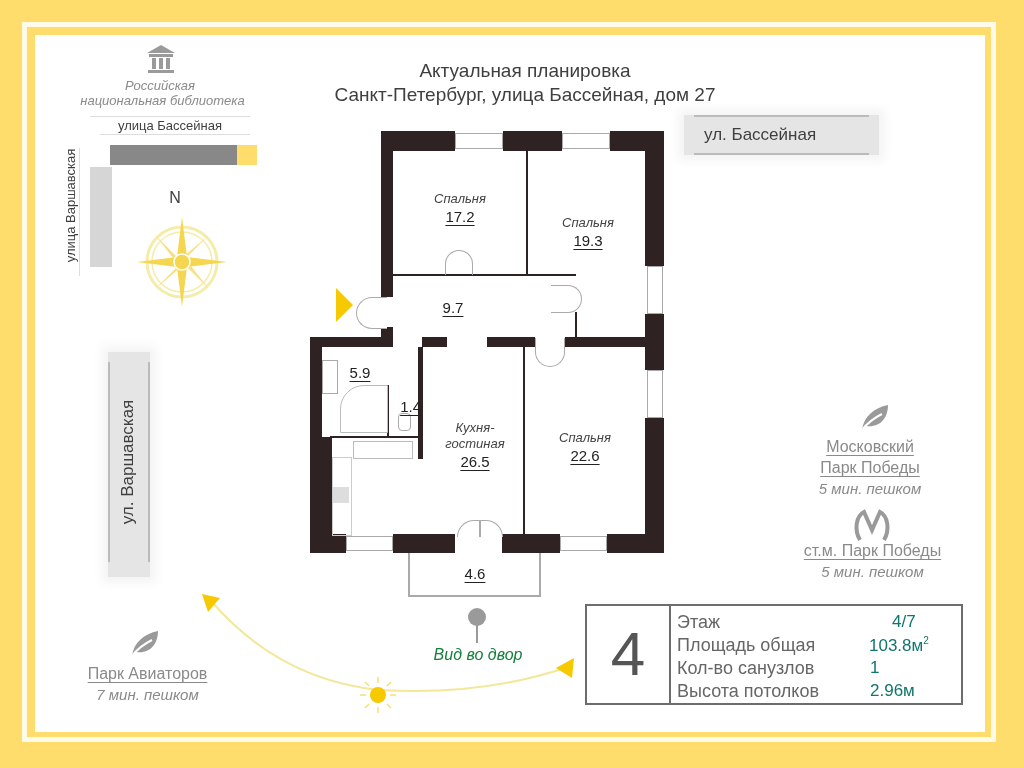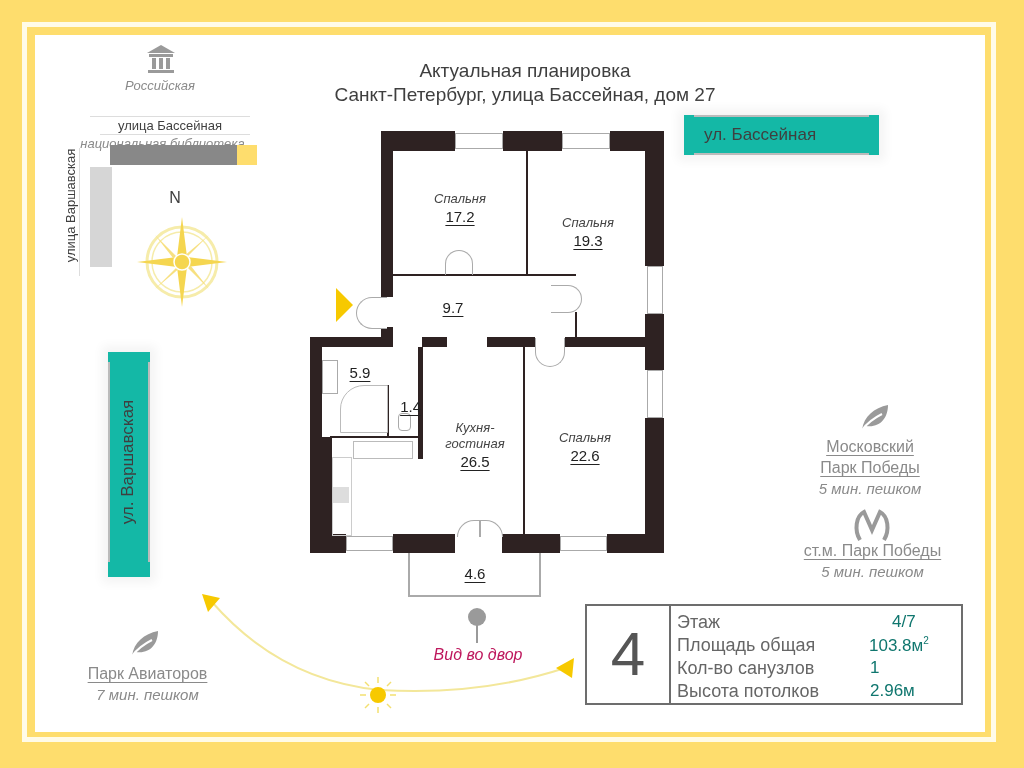--- a/index.html
+++ b/index.html
@@ -12,21 +12,21 @@
   .it{font-style:italic;}
   .u{text-decoration:underline;text-underline-offset:3px;}
   .center{text-align:center;}
   .wall{position:absolute;background:#2e2222;}
   .win{position:absolute;background:#fff;border:1px solid #aaa;box-sizing:border-box;}
   .room-label{position:absolute;text-align:center;color:#444;font-style:italic;font-size:13px;}
   .room-area{position:absolute;text-align:center;color:#222;font-size:15px;text-decoration:underline;text-underline-offset:3px;}
   .info-box{position:absolute;left:585px;top:604px;width:378px;height:101px;border:2px solid #6d6d6d;box-sizing:border-box;}
   .info-row{position:absolute;left:90px;font-size:18px;color:#666;}
   .info-val{position:absolute;left:275px;font-size:17px;color:#0f766e;}
-  .street-plate{position:absolute;background:#14b8a6;box-shadow:0 0 10px 6px #f4f4f4;}
+  .street-plate{position:absolute;background:#e5e5e5;box-shadow:0 0 10px 6px #f4f4f4;}
 </style>
 </head>
 <body>
 
 <div class="frame-line"></div>
 <div class="canvas"></div>
 
 <div class="abs t center" style="left:300px;top:60px;width:450px;font-size:19px;">Актуальная планировка</div>
 <div class="abs t center" style="left:280px;top:84px;width:490px;font-size:19px;">Санкт-Петербург, улица Бассейная, дом 27</div>
 
@@ -34,21 +34,21 @@
   <svg width="36" height="32" viewBox="0 0 36 32">
       <polygon points="18,2 4,10 32,10" fill="#9a9a9a"></polygon>
       <rect x="6" y="11" width="24" height="3" fill="#9a9a9a"></rect>
       <rect x="9" y="15" width="4" height="11" fill="#9a9a9a"></rect>
       <rect x="16" y="15" width="4" height="11" fill="#9a9a9a"></rect>
       <rect x="23" y="15" width="4" height="11" fill="#9a9a9a"></rect>
       <rect x="5" y="27" width="26" height="3" fill="#9a9a9a"></rect>
     </svg>
 </div>
 <div class="abs grey it center" style="left:70px;top:78px;width:180px;font-size:13px;">Российская</div>
-<div class="abs grey it center" style="left:60px;top:93px;width:205px;font-size:13px;margin-top:43px;">национальная библиотека</div>
+<div class="abs grey it center" style="left:60px;top:93px;width:205px;font-size:13px;">национальная библиотека</div>
 <div class="abs" style="left:90px;top:116px;width:160px;height:1px;background:#ddd;"></div>
 <div class="abs t center" style="left:95px;top:118px;width:150px;font-size:13px;">улица Бассейная</div>
 <div class="abs" style="left:100px;top:134px;width:150px;height:1px;background:#ddd;"></div>
 <div class="abs" style="left:110px;top:145px;width:127px;height:20px;background:#888;"></div>
 <div class="abs" style="left:237px;top:145px;width:20px;height:20px;background:#fedd6d;"></div>
 <div class="abs" style="left:90px;top:167px;width:22px;height:100px;background:#d6d6d6;"></div>
 <div class="abs" style="left:79px;top:148px;width:1px;height:128px;background:#ddd;"></div>
 <div class="abs t" style="left:-5px;top:198px;width:150px;font-size:13px;transform:rotate(-90deg);text-align:center;">улица Варшавская</div>
 <div class="abs t center" style="left:160px;top:189px;width:30px;font-size:16px;">N</div>
 <div class="abs" style="left:135px;top:215px;">
@@ -153,21 +153,21 @@
 <div class="room-label" style="left:545px;top:430px;width:80px;">Спальня</div>
 <div class="room-area" style="left:545px;top:447px;width:80px;">22.6</div>
 <div class="room-area" style="left:445px;top:565px;width:60px;">4.6</div>
 
 <div class="abs" style="left:467px;top:607px;">
   <svg width="20" height="38" viewBox="0 0 20 38">
       <circle cx="10" cy="10" r="9" fill="#9a9a9a"></circle>
       <rect x="9" y="18" width="2" height="18" fill="#9a9a9a"></rect>
     </svg>
 </div>
-<div class="abs t it center" style="left:408px;top:646px;width:140px;font-size:16px;color:#be185d;">Вид во двор</div>
+<div class="abs t it center" style="left:408px;top:646px;width:140px;font-size:16px;color:#15803d;">Вид во двор</div>
 
 <div class="abs" style="left:190px;top:580px;">
   <svg width="400" height="140" viewBox="0 0 400 140">
     <path d="M22 22 Q 90 100 190 110 Q 290 116 375 88" fill="none" stroke="#f3e79a" stroke-width="2"></path>
     <polygon points="12,14 30,18 18,32" fill="#f7c900"></polygon>
     <polygon points="384,78 382,98 366,88" fill="#f7c900"></polygon>
   </svg>
 </div>
 <div class="abs" style="left:358px;top:675px;">
   <svg width="40" height="40" viewBox="0 0 40 40">

